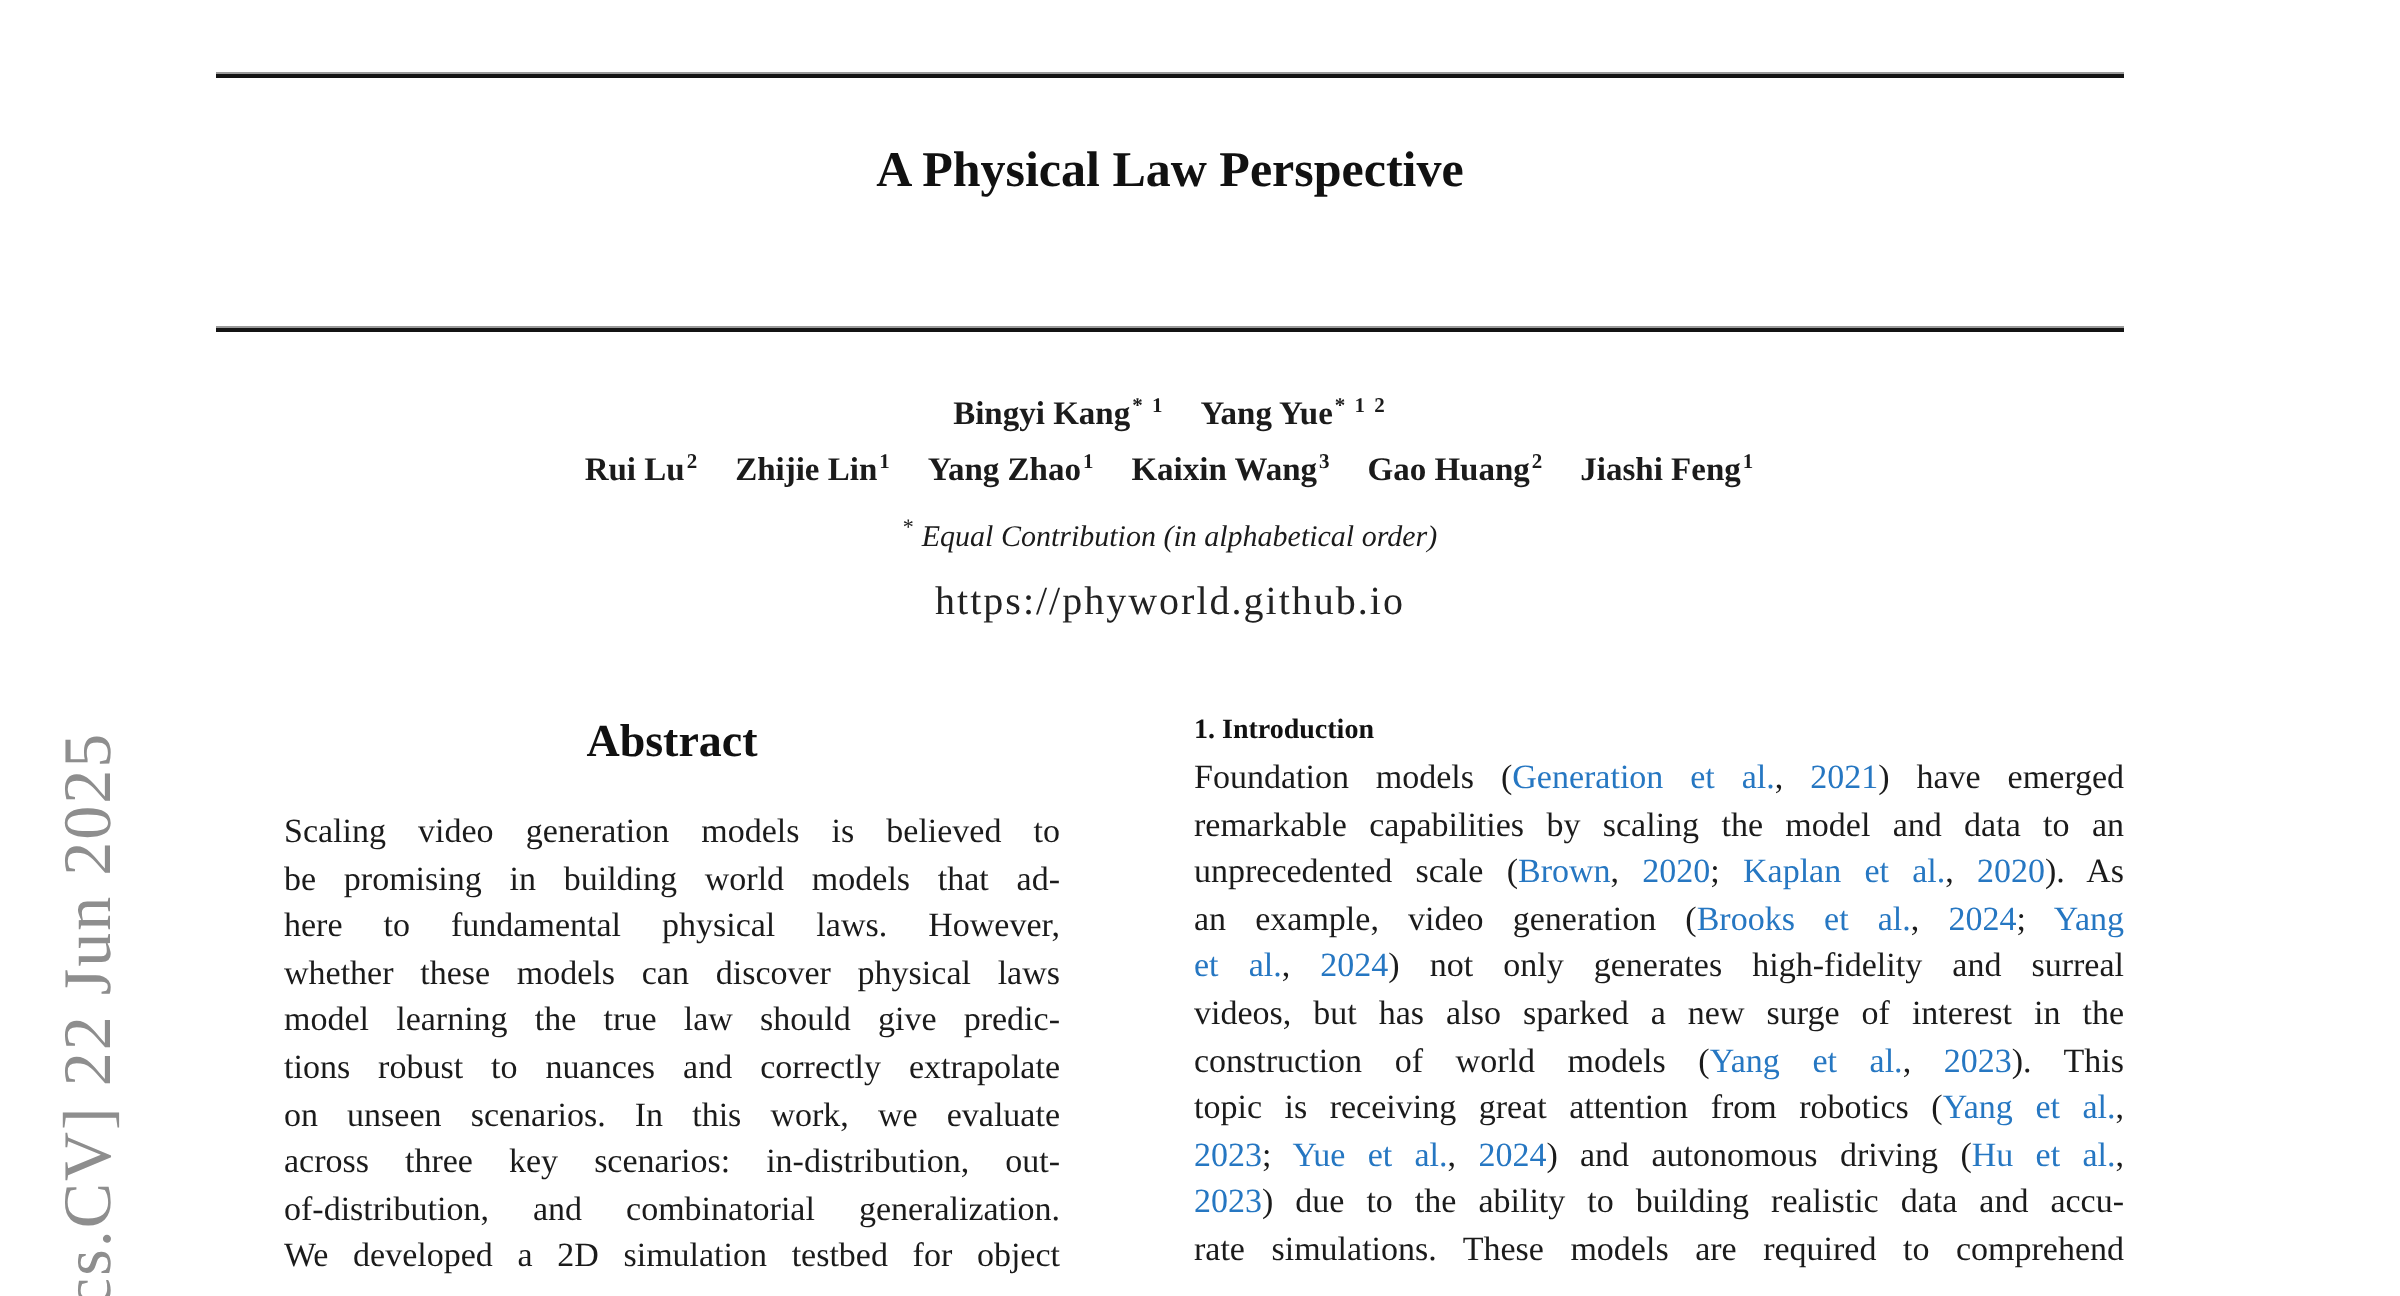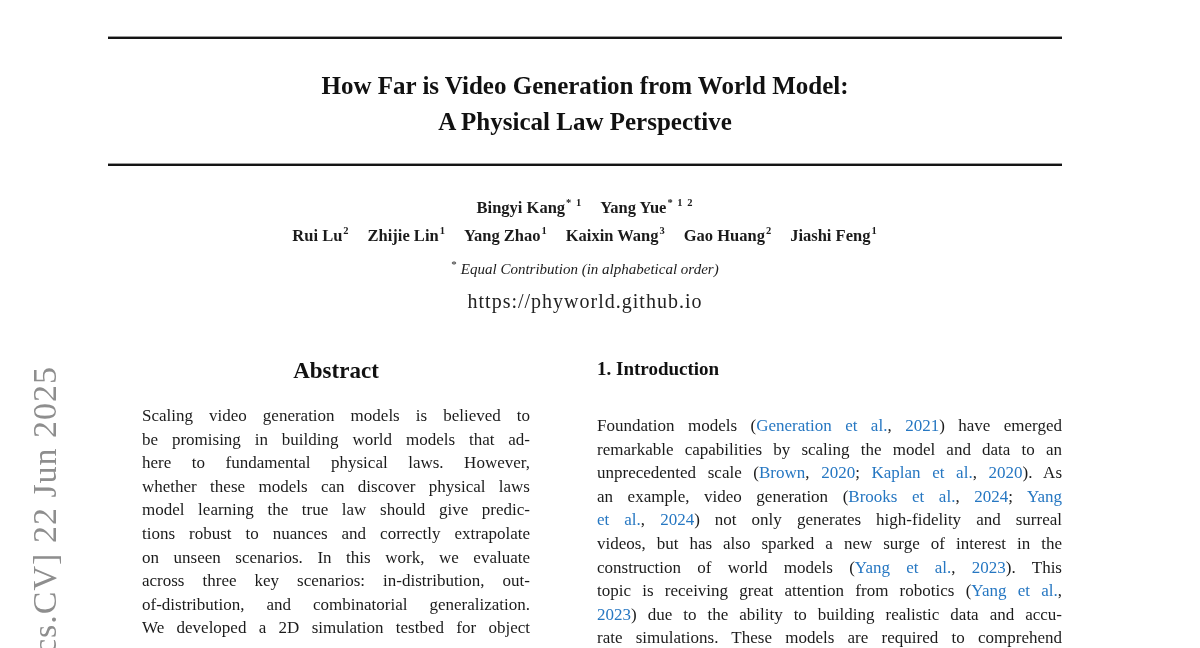--- a/index.html
+++ b/index.html
@@ -67,41 +67,40 @@
     font-size: 20px; letter-spacing: 1px;
     color: #222; cursor: pointer;
   }
 
   .col { position: absolute; top: 358px; }
   .col-left  { left: 34px;  width: 388px; }
   .col-right { left: 489px; width: 465px; }
 
   .col-heading { font-weight: bold; color: #111; }
   .abstract-heading { font-size: 23px; text-align: center; margin-bottom: 20px; }
-  .intro-heading { font-size: 19px; text-align: left; margin-bottom: 34px; }
+  .intro-heading { font-size: 14px; text-align: left; margin-bottom: 3px; }
 
   .body-text { font-size: 17px; }
   .bline {
     height: 23.6px; line-height: 23.6px;
     text-align: justify; text-align-last: justify;
     white-space: normal;
   }
   .cite { color: #2677c2; cursor: pointer; }
 </style>
 </head>
 <body>
 
 <div class="arxiv-stamp">cs.CV]  22 Jun 2025</div>
 
 <div class="content">
 
   <div class="rule rule-top"></div>
 
   <h1 class="title">
-    <span class="tline">How Far is Video Generation from World Model:</span>
     <span class="tline">A Physical Law Perspective</span>
   </h1>
 
   <div class="rule rule-bottom"></div>
 
   <div class="authors authors-row1" id="authors-row1"><span class="author">Bingyi Kang<sup>* 1</sup></span><span class="author">Yang Yue<sup>* 1 2</sup></span></div>
   <div class="authors authors-row2" id="authors-row2"><span class="author">Rui Lu<sup>2</sup></span><span class="author">Zhijie Lin<sup>1</sup></span><span class="author">Yang Zhao<sup>1</sup></span><span class="author">Kaixin Wang<sup>3</sup></span><span class="author">Gao Huang<sup>2</sup></span><span class="author">Jiashi Feng<sup>1</sup></span></div>
 
   <div class="contrib"><sup>*</sup><em>Equal Contribution (in alphabetical order)</em></div>
 
@@ -127,18 +126,19 @@
     <div class="col-heading intro-heading">1. Introduction</div>
     <div class="body-text" id="intro-body">
         <div class="bline"><span>Foundation models (</span><span class="cite">Generation et al.</span><span>, </span><span class="cite">2021</span><span>) have emerged</span></div>
         <div class="bline"><span>remarkable capabilities by scaling the model and data to an</span></div>
         <div class="bline"><span>unprecedented scale (</span><span class="cite">Brown</span><span>, </span><span class="cite">2020</span><span>; </span><span class="cite">Kaplan et al.</span><span>, </span><span class="cite">2020</span><span>). As</span></div>
         <div class="bline"><span>an example, video generation (</span><span class="cite">Brooks et al.</span><span>, </span><span class="cite">2024</span><span>; </span><span class="cite">Yang</span></div>
         <div class="bline"><span class="cite">et al.</span><span>, </span><span class="cite">2024</span><span>) not only generates high-fidelity and surreal</span></div>
         <div class="bline"><span>videos, but has also sparked a new surge of interest in the</span></div>
         <div class="bline"><span>construction of world models (</span><span class="cite">Yang et al.</span><span>, </span><span class="cite">2023</span><span>). This</span></div>
         <div class="bline"><span>topic is receiving great attention from robotics (</span><span class="cite">Yang et al.</span><span>,</span></div>
+        <div class="bline"><span class="cite">2023</span><span>; </span><span class="cite">Yue et al.</span><span>, </span><span class="cite">2024</span><span>) and autonomous driving (</span><span class="cite">Hu et al.</span><span>,</span></div>
         <div class="bline"><span class="cite">2023</span><span>) due to the ability to building realistic data and accu-</span></div>
         <div class="bline"><span>rate simulations. These models are required to comprehend</span></div>
       </div>
   </div>
 
 </div>
 
 </body></html>

